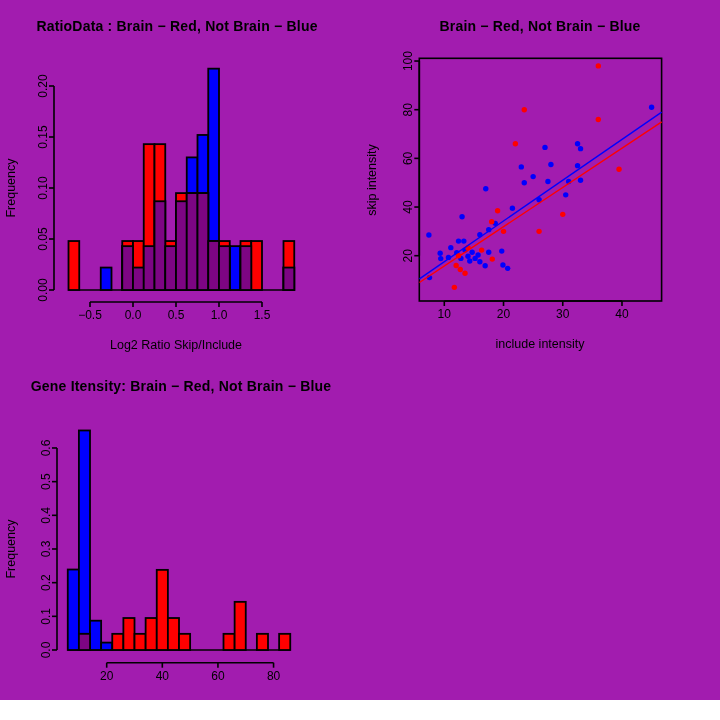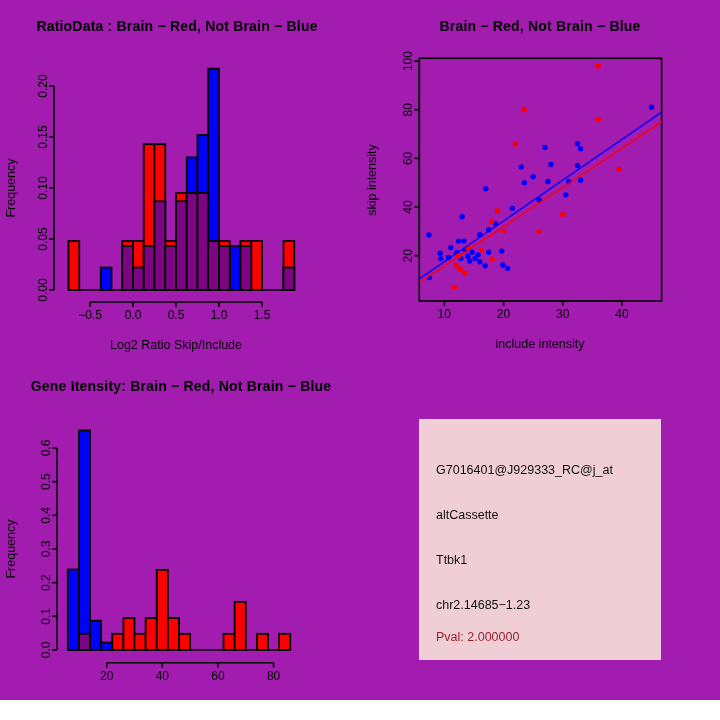--- a/index.html
+++ b/index.html
@@ -233,21 +233,14 @@
         <rect x="223.502" y="273.8384" width="11.123999999999995" height="16.16160000000002" fill="#ff0000" stroke="#000" stroke-width="1.8"></rect>
         <rect x="234.626" y="241.8519" width="11.123999999999995" height="48.1481" fill="#ff0000" stroke="#000" stroke-width="1.8"></rect>
         <rect x="256.874" y="273.8384" width="11.123999999999967" height="16.16160000000002" fill="#ff0000" stroke="#000" stroke-width="1.8"></rect>
         <rect x="279.122" y="273.8384" width="11.124000000000024" height="16.16160000000002" fill="#ff0000" stroke="#000" stroke-width="1.8"></rect>
         <rect x="78.89" y="273.8384" width="11.12400000000001" height="16.16160000000002" fill="#7d0583" stroke="#000" stroke-width="1.8"></rect>
       </g>
     <text class="lab" x="179" y="349" text-anchor="middle">Intensity</text>
     <text class="lab" x="15" y="189" text-anchor="middle" transform="rotate(-90 15 189)">Frequency</text>
   </svg>
 
-  <div id="info-panel" style="background-color: rgb(240, 206, 214);">
-    <div class="info-line" id="info-l1">G7016401@J929333_RC@j_at</div>
-    <div class="info-line" id="info-l2">altCassette</div>
-    <div class="info-line" id="info-l3">Ttbk1</div>
-    <div class="info-line" id="info-l4">chr2.14685−1.23</div>
-    <div class="info-line" id="info-l5" style="color: rgb(151, 33, 47);">Pval: 2.000000</div>
-  </div>
 
 </div>
 
 </body></html>

